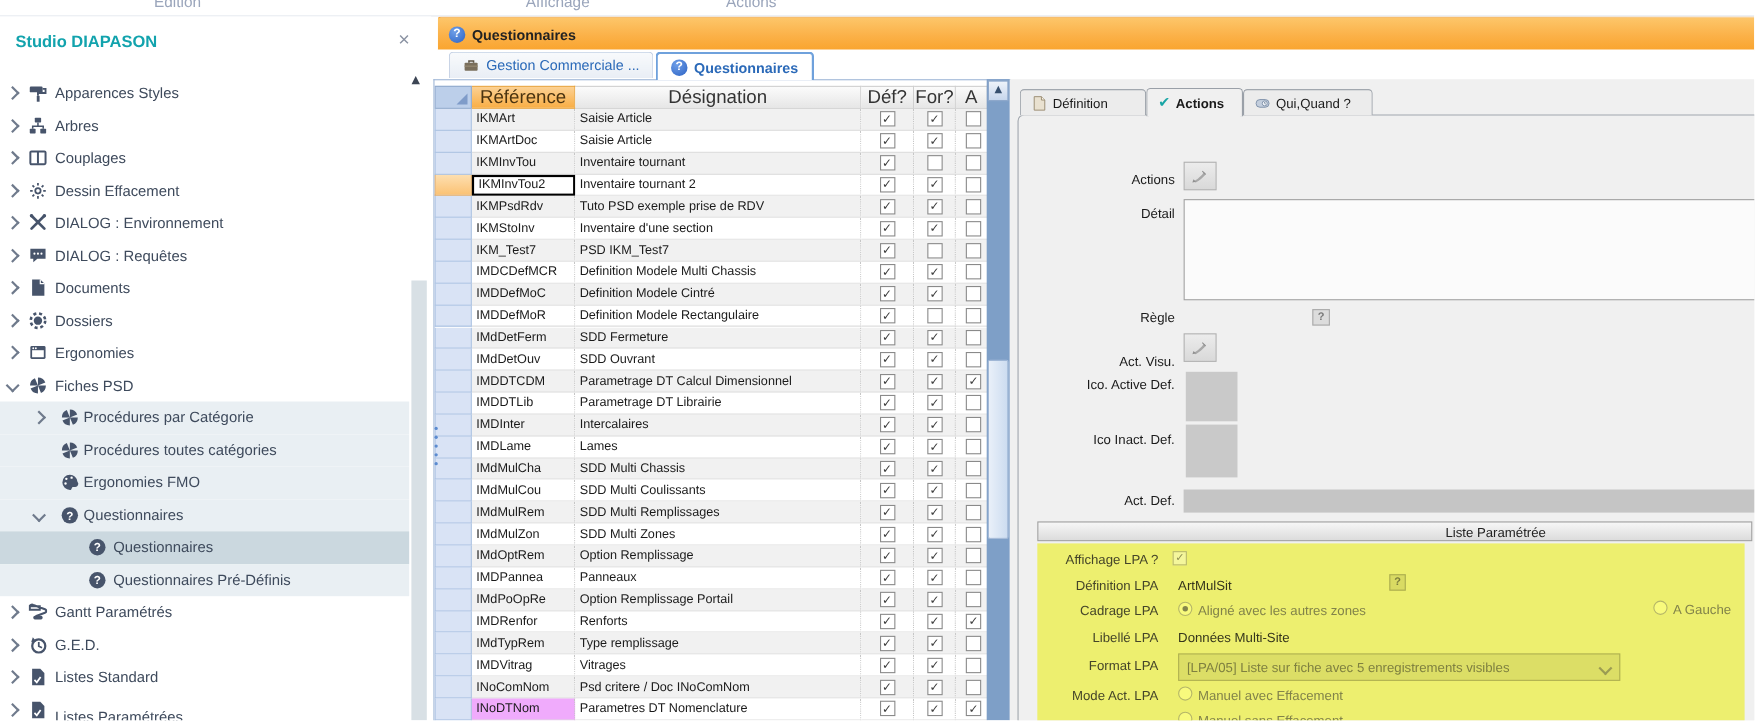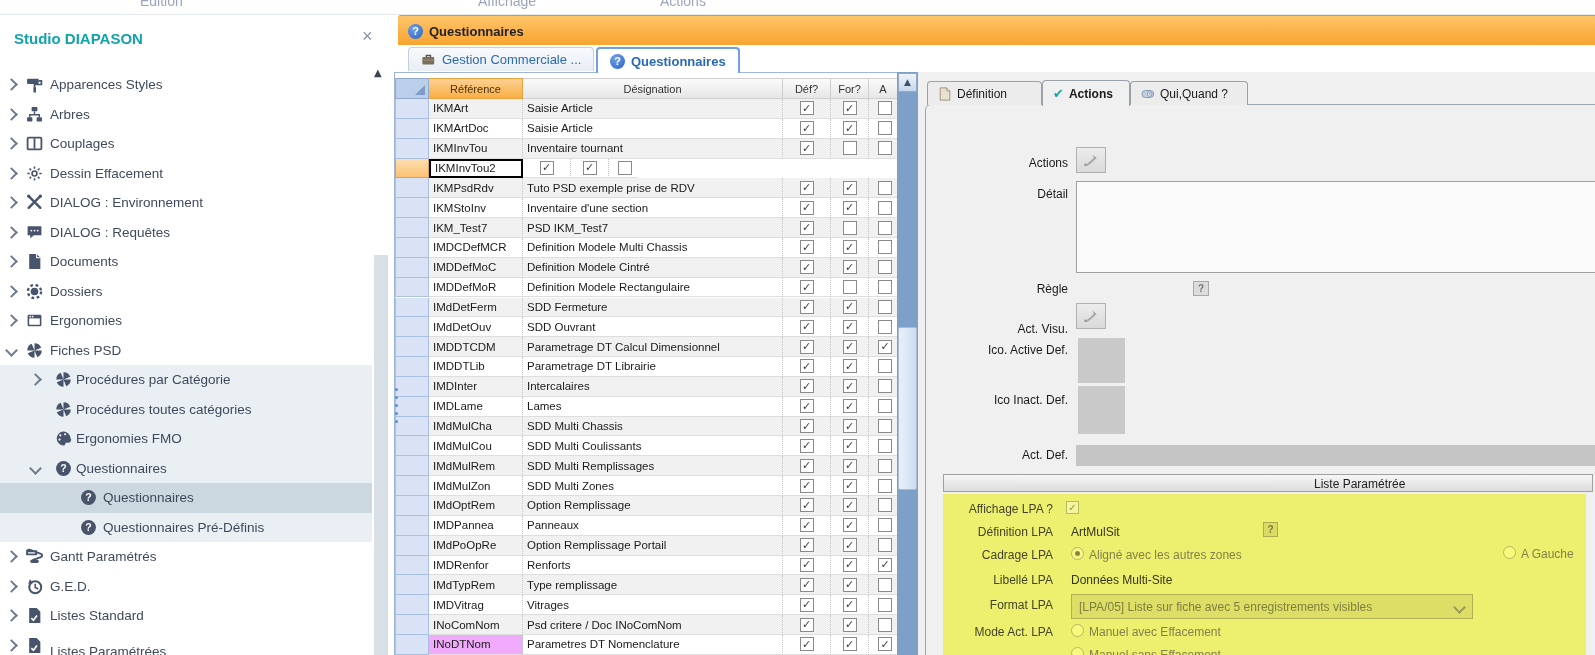--- a/index.html
+++ b/index.html
@@ -35,21 +35,21 @@
   #doc-tabs{position:absolute;left:398px;top:45px;width:1197px;height:26px;background:#fff;}
   .doc-tab{position:absolute;top:2px;height:23px;display:flex;align-items:center;gap:6px;padding:0 12px;
            font-size:13px;color:#2a69b8;border:1px solid #c3d0e4;border-bottom:none;border-radius:4px 4px 0 0;
            background:linear-gradient(#f8fafc,#e9eef5);}
   .doc-tab.active{border:2px solid #6fa1dc;border-bottom:none;background:#fff;font-weight:bold;height:24px;z-index:2;}
   .doc-tab svg{width:15px;height:14px;display:block;}
   
   #table{position:absolute;left:394px;top:72px;width:524px;height:583px;border:1px solid #9fb6d6;
          border-right:none;border-bottom:none;background:#fff;overflow:hidden;}
   #thead{position:absolute;left:0;top:5px;height:21px;width:503px;display:flex;}
-  .th{box-sizing:border-box;height:21px;font-size:11px;color:#333;display:flex;align-items:center;justify-content:center;
+  .th{box-sizing:border-box;height:21px;font-size:17px;color:#333;display:flex;align-items:center;justify-content:center;
       background:linear-gradient(#fbfbfb,#e6e6e6);border:1px solid #cfcfcf;border-left:none;}
   .th.corner{background:#bccfea;border:1px solid #93abce;position:relative;}
   .th.corner:after{content:"";position:absolute;right:3px;bottom:3px;border-left:10px solid transparent;border-bottom:10px solid #7f9cc9;}
   .th.orange{background:linear-gradient(#fcd193,#f9ae45);border-color:#e8a33d;color:#4a3310;}
   #tbody{position:absolute;left:0;top:26px;width:503px;}
   .tr{position:absolute;left:0;width:503px;height:19.85px;display:flex;}
   .td{box-sizing:border-box;height:100%;font-size:11.5px;color:#1a1a1a;display:flex;align-items:center;
       border-right:1px dotted #c6c6c6;border-bottom:1px solid #dedede;overflow:hidden;white-space:nowrap;}
   .rowhdr{box-sizing:border-box;background:#d9e3f5;border:1px solid #a9c0e2;border-top:none;}
   .rowhdr.sel{background:linear-gradient(#fddfb0,#fbc274);border-color:#dfa050;}
@@ -412,20 +412,21 @@
           <div class="td ckwrap" style="width:38px;background:#f1f1f1;">
             <span class="ckbox"></span>
           </div>
           <div class="td" style="width:29px;background:#f1f1f1;padding-left:9px;border-right:none;">
             <span class="ckbox"></span>
           </div>
         </div>
         <div class="tr" style="top: 59.55px;">
           <div class="td rowhdr sel" style="width:34px;"></div>
           <div class="td cell-ref sel" style="width:94px;background:#fff;">IKMInvTou2</div>
+          <div class="td cell-des" style="width:260px;background:#ffffff;">Inventaire tournant 2</div>
           <div class="td ckwrap" style="width:48px;background:#ffffff;">
             <span class="ckbox">
               <span>✓</span>
             </span>
           </div>
           <div class="td ckwrap" style="width:38px;background:#ffffff;">
             <span class="ckbox">
               <span>✓</span>
             </span>
           </div>

